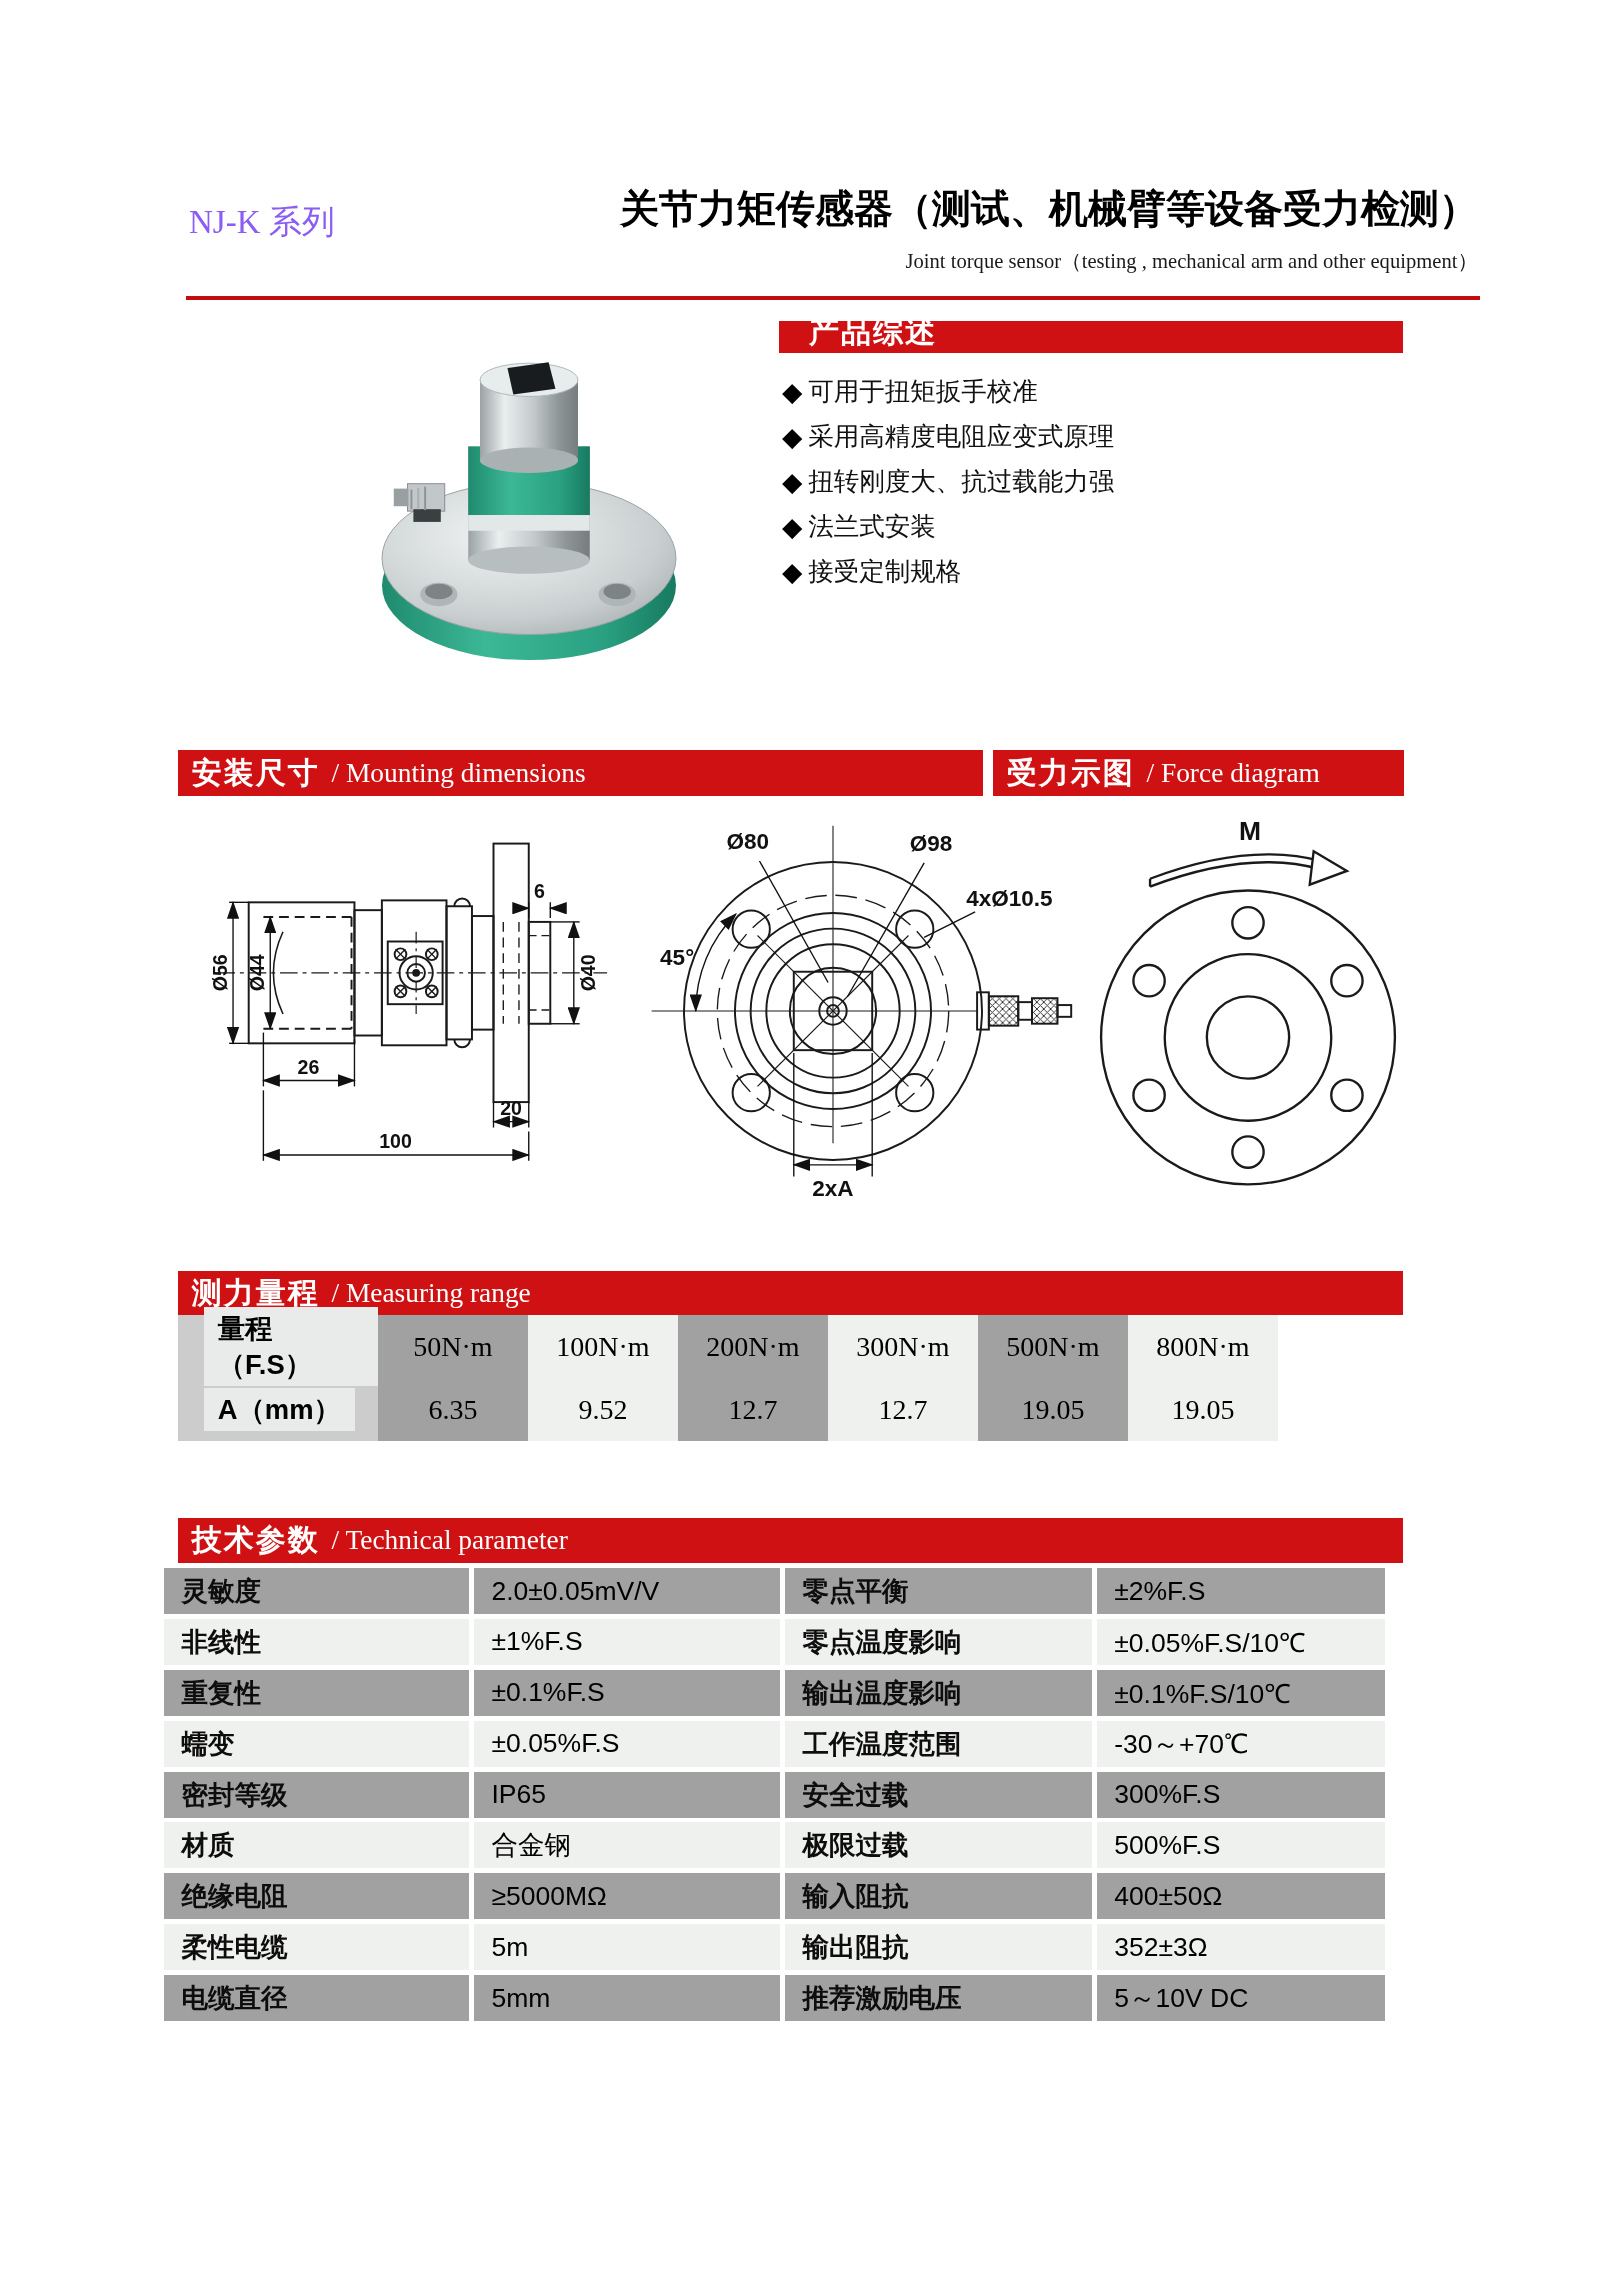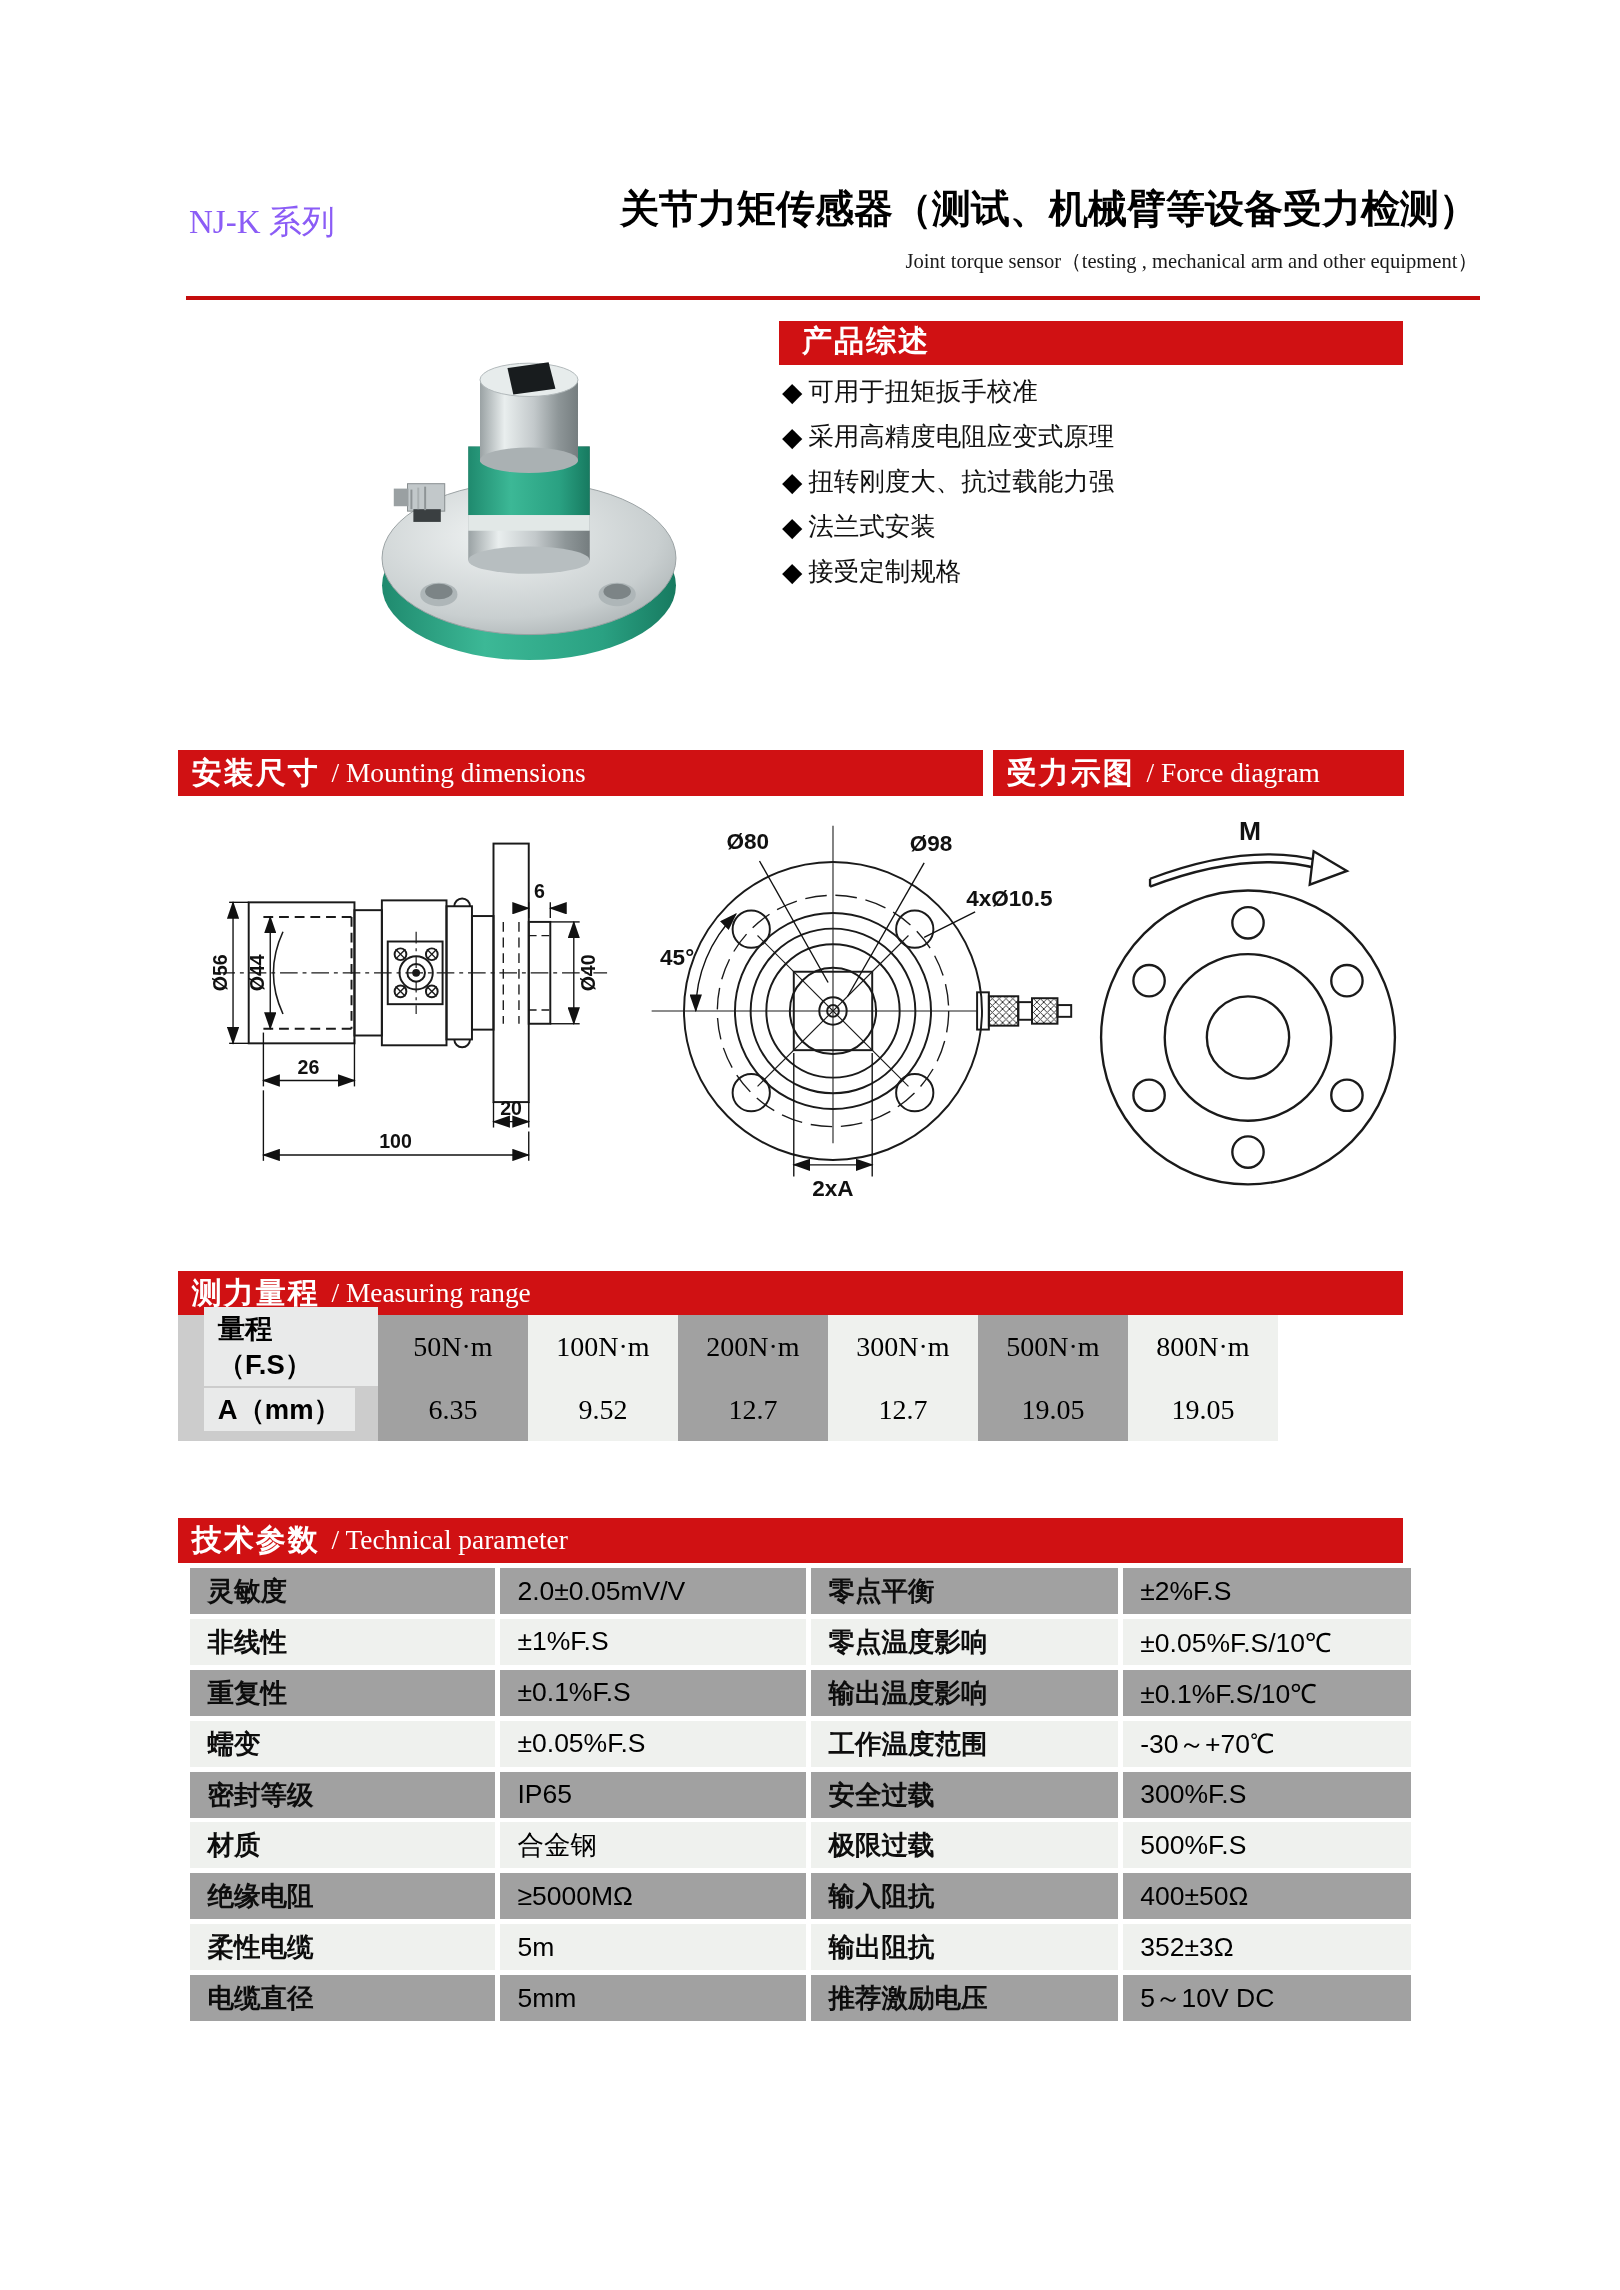--- a/index.html
+++ b/index.html
@@ -10,22 +10,22 @@
   
   .series{position:absolute;left:189px;top:200px;font-family:"Liberation Serif",serif;
           font-size:33px;color:#8b5cf6;}
   .title{position:absolute;right:142px;top:182px;font-size:39px;font-weight:bold;color:#000;
          white-space:nowrap;}
   .subtitle{position:absolute;right:142px;top:247px;font-family:"Liberation Serif",serif;
             font-size:20.6px;color:#1a1a1a;white-space:nowrap;}
   .rule{position:absolute;left:186px;top:296px;width:1294px;height:3.9px;background:#c40d0d;}
 
   
-  .ov-header{position:absolute;left:779px;top:321px;width:624px;height:44px;background:#d01113;
-             display:flex;align-items:flex-start;padding-left:23px;box-sizing:border-box;}
+  .ov-header{position:absolute;left:779px;top:321px;width:624px;height:32px;background:#d01113;
+             display:flex;align-items:flex-end;padding-left:30px;box-sizing:border-box;}
   .ov-header span{color:#fff;font-size:30px;font-weight:bold;letter-spacing:2px;}
   .bullets{position:absolute;left:782px;top:369px;width:627px;}
   .bullet{display:flex;align-items:center;height:45px;font-size:25.5px;color:#111;}
   .bullet .diam{font-size:26.5px;margin-right:5.9px;color:#000;}
 
   
   .banner{position:absolute;height:46px;background:#d01113;display:flex;align-items:center;
           padding-left:13.7px;box-sizing:border-box;white-space:nowrap;}
   .banner .zh{color:#fff;font-size:30px;font-weight:bold;letter-spacing:2px;}
   .banner .en{color:#fff;font-family:"Liberation Serif",serif;font-size:27.4px;margin-left:11.8px;}
@@ -40,21 +40,21 @@
                font-size:28px;color:#000;}
   .labelcol{width:200px;background:#cccccc;}
   .labelcol .rcell{justify-content:flex-start;padding-left:26px;box-sizing:border-box;}
   .labelcol .patch{background:#e9eaea;padding:3.9px 13.7px;font-size:27.4px;font-weight:bold;
                    font-family:"Liberation Sans",sans-serif;}
   .datacol{width:150px;}
   .c-dark{background:#a1a1a1;}
   .c-light{background:#eff1ee;}
 
   
-  .tech-table{position:absolute;left:190px;top:1568px;width:1225px;display:grid;
+  .tech-table{position:absolute;left:164px;top:1568px;width:1225px;display:grid;
               grid-template-columns:305px 306px 307px 288px;column-gap:4.9px;row-gap:4.9px;}
   .tcell{height:46px;display:flex;align-items:center;padding-left:17.6px;box-sizing:border-box;
          font-size:26.5px;}
   .tcell.lab{font-weight:bold;color:#0d0d0d;}
   .tcell.val{font-family:Liberation Sans, sans-serif;color:#000;}
   .r-dark{background:#a1a1a1;}
   .r-light{background:#eff1ee;}
 </style>
 </head>
 <body>

